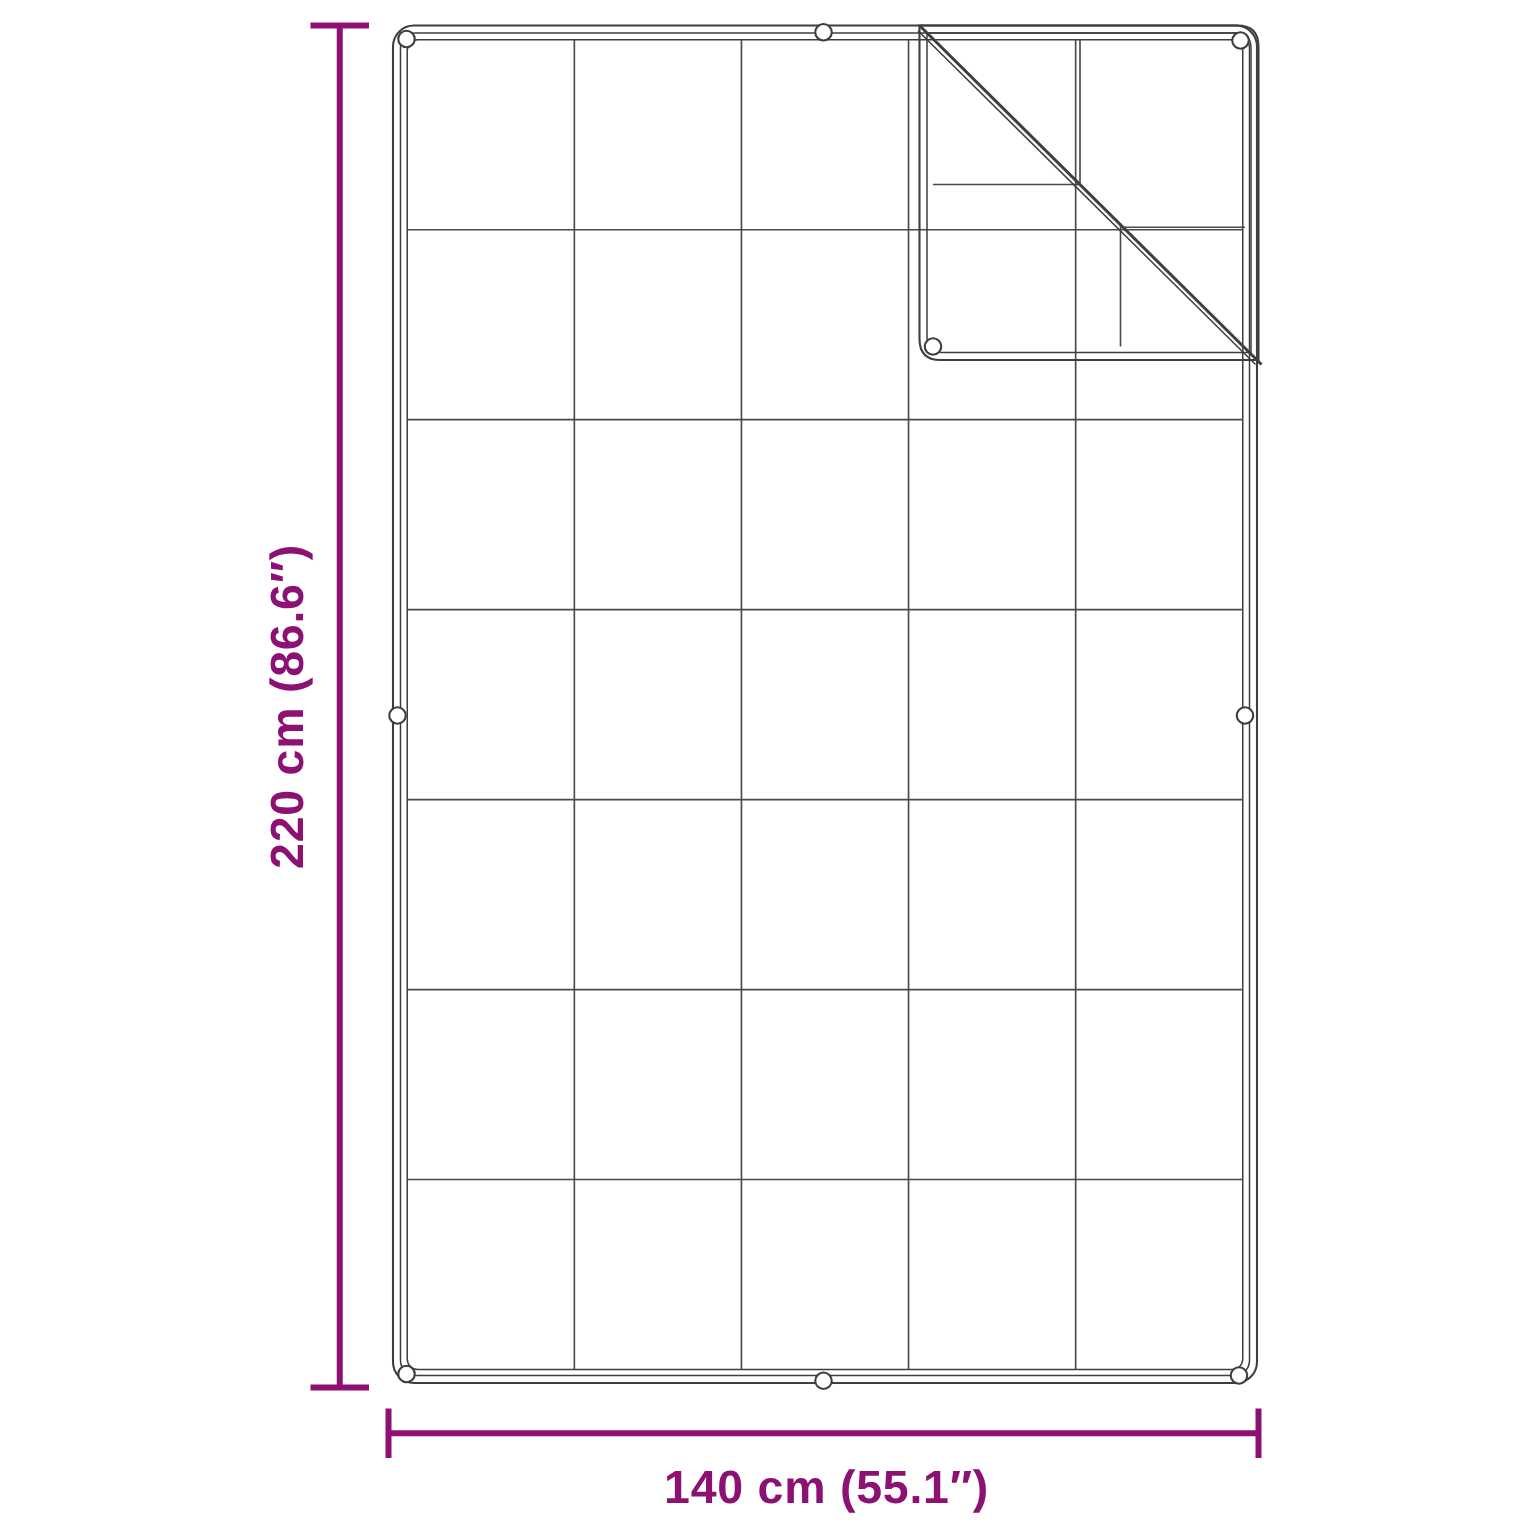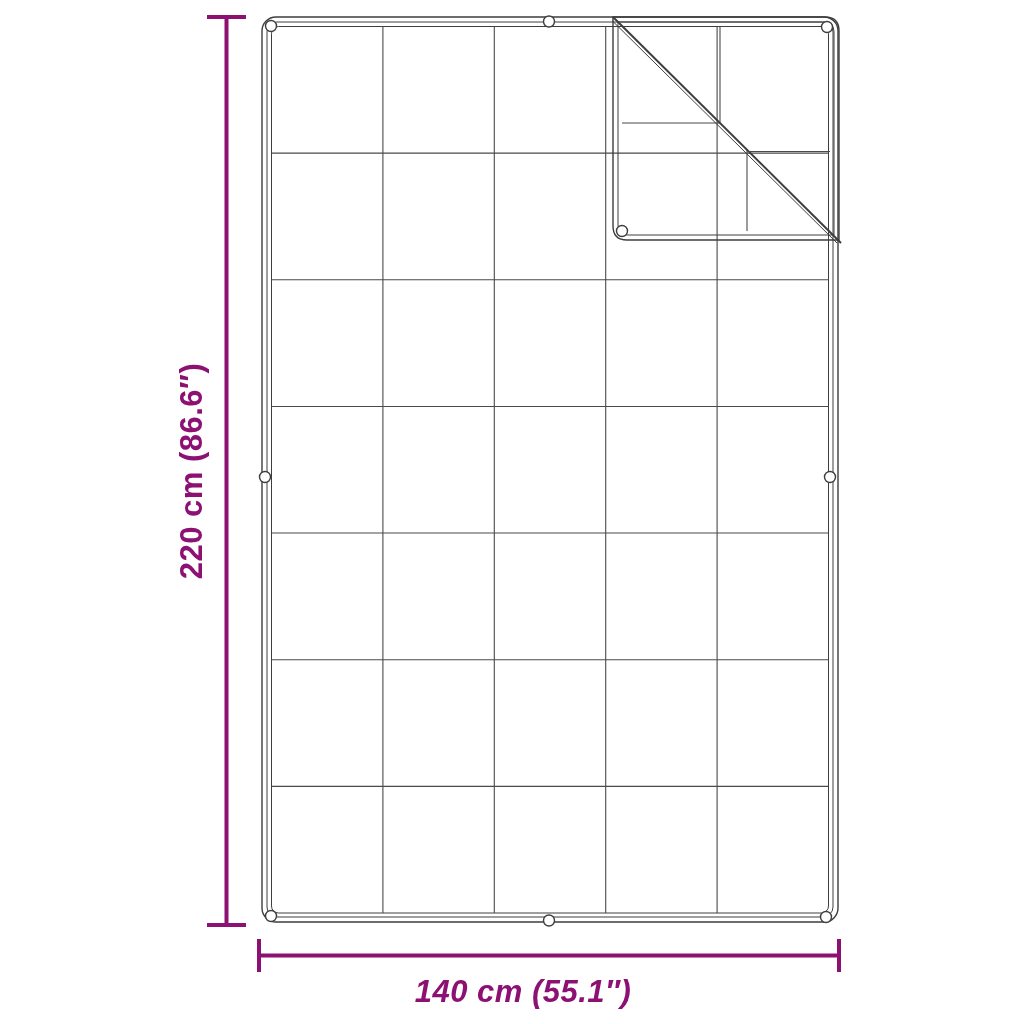--- a/index.html
+++ b/index.html
@@ -22,23 +22,22 @@
     font-weight:700;
     font-size:31px;
     letter-spacing:.5px;
     white-space:nowrap;
   }
   .dim-label.vertical{
     left:192px;top:471px;
     transform:translate(-50%,-50%) rotate(-90deg);
   }
   .dim-label.horizontal{
-    left:523px;top:992px;
+    left:551px;top:992px;
     transform:translate(-50%,-50%);
-    font-style:italic;
   }
 </style>
 </head>
 <body style="background: rgb(255, 255, 255);">
 
 <div id="stage">
 
   <svg width="1024" height="1024" viewBox="0 0 1024 1024">
 
     <g>

